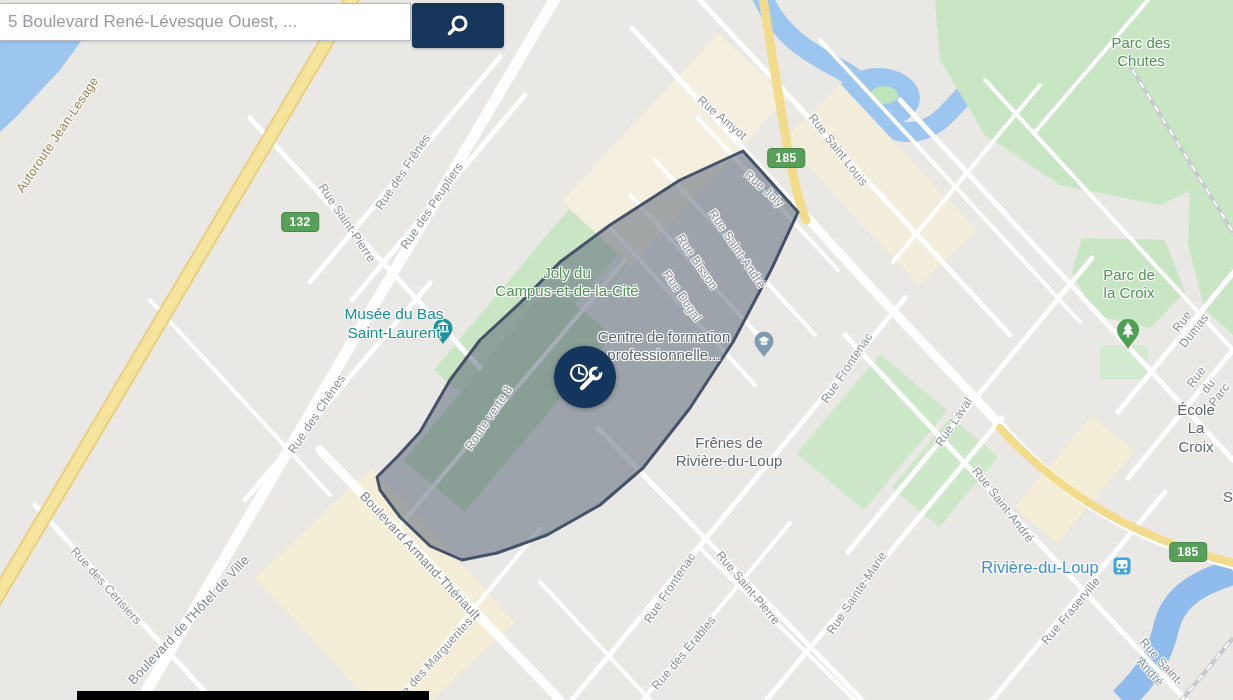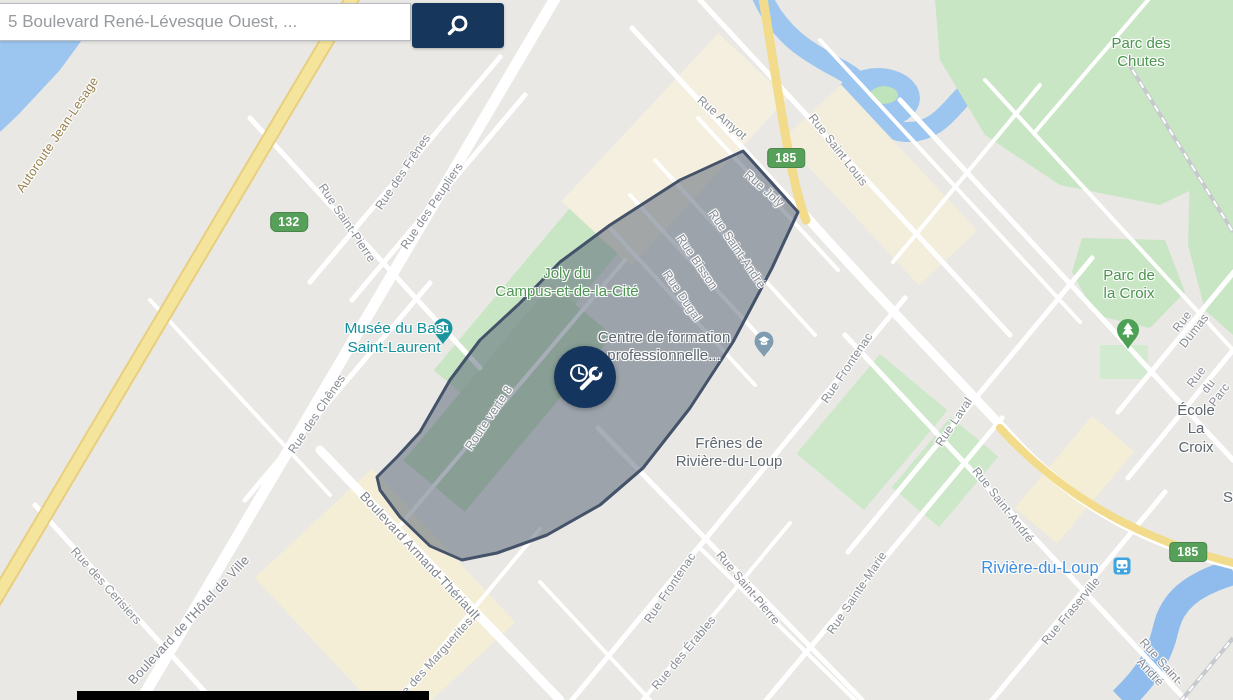--- a/index.html
+++ b/index.html
@@ -193,30 +193,30 @@
       <span class="maplabel street" style="left: 1156px; top: 667px; transform: translate(-50%, -50%) rotate(48deg);">Rue Saint-André</span>
       <span class="maplabel street" style="left: 1071px; top: 611px; transform: translate(-50%, -50%) rotate(-50deg);">Rue Fraserville</span>
       <span class="maplabel street" style="left: 1188px; top: 326px; transform: translate(-50%, -50%) rotate(-52deg);">Rue Dumas</span>
       <span class="maplabel street" style="left: 1208px; top: 386px; transform: translate(-50%, -50%) rotate(-52deg);">Rue du Parc</span>
       <span class="maplabel park" style="left: 1121px; top: 52px; transform: translate(-50%, -50%) rotate(0deg); margin-left: 20px;">Parc des
 Chutes</span>
       <span class="maplabel park" style="left: 1129px; top: 284px; transform: translate(-50%, -50%) rotate(0deg); text-align: center;">Parc de
 la Croix</span>
       <span class="maplabel park" style="left: 567px; top: 282px; transform: translate(-50%, -50%) rotate(0deg);">Joly du
 Campus-et-de-la-Cité</span>
-      <span class="maplabel poi-teal" style="left: 394px; top: 338px; transform: translate(-50%, -50%) rotate(0deg);">Musée du Bas
+      <span class="maplabel poi-teal" style="left: 394px; top: 324px; transform: translate(-50%, -50%) rotate(0deg);">Musée du Bas
 Saint-Laurent</span>
       <span class="maplabel poi" style="left: 664px; top: 346px; transform: translate(-50%, -50%) rotate(0deg);">Centre de formation
 professionnelle...</span>
       <span class="maplabel poi" style="left: 729px; top: 452px; transform: translate(-50%, -50%) rotate(0deg);">Frênes de
 Rivière-du-Loup</span>
       <span class="maplabel poi" style="left: 1196px; top: 428px; transform: translate(-50%, -50%) rotate(0deg);">École La Croix</span>
       <span class="maplabel transit" style="left: 1040px; top: 567px; transform: translate(-50%, -50%) rotate(0deg);">Rivière-du-Loup</span>
       <span class="maplabel poi" style="left: 1228px; top: 497px; transform: translate(-50%, -50%) rotate(0deg);">S</span>
-      <div class="route-badge" style="left: 289px; top: 222px; border-radius: 6px;">132</div>
+      <div class="route-badge" style="left: 300px; top: 222px;">132</div>
       <div class="route-badge" style="left: 786px; top: 158px;">185</div>
       <div class="route-badge" style="left: 1188px; top: 552px;">185</div>
     </div>
 
   <div class="marker" style="left:585px;top:377px;">
     <svg width="40" height="40" viewBox="-20 -20 40 40">
       <circle cx="-6" cy="-4" r="8" stroke="#fff" stroke-width="2.2" fill="none"></circle>
       <path d="M-6,-9 L-6,-4 L-1.5,-2.5" stroke="#fff" stroke-width="1.8" fill="none" stroke-linecap="round"></path>
       <line x1="-3" y1="11" x2="8" y2="0" stroke="#fff" stroke-width="4.5" stroke-linecap="round"></line>
       <circle cx="10.5" cy="-3.5" r="5.2" stroke="#fff" stroke-width="3.4" fill="none"></circle>

